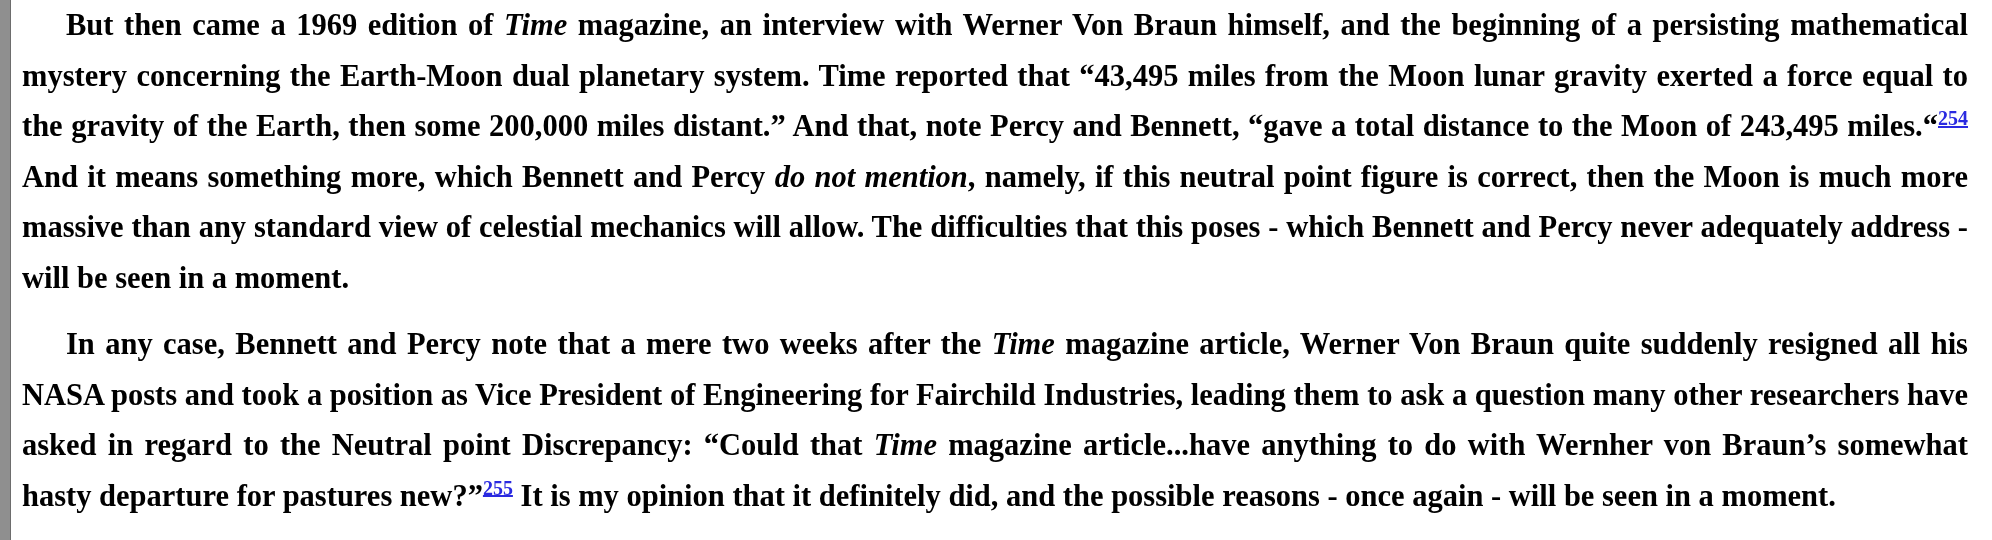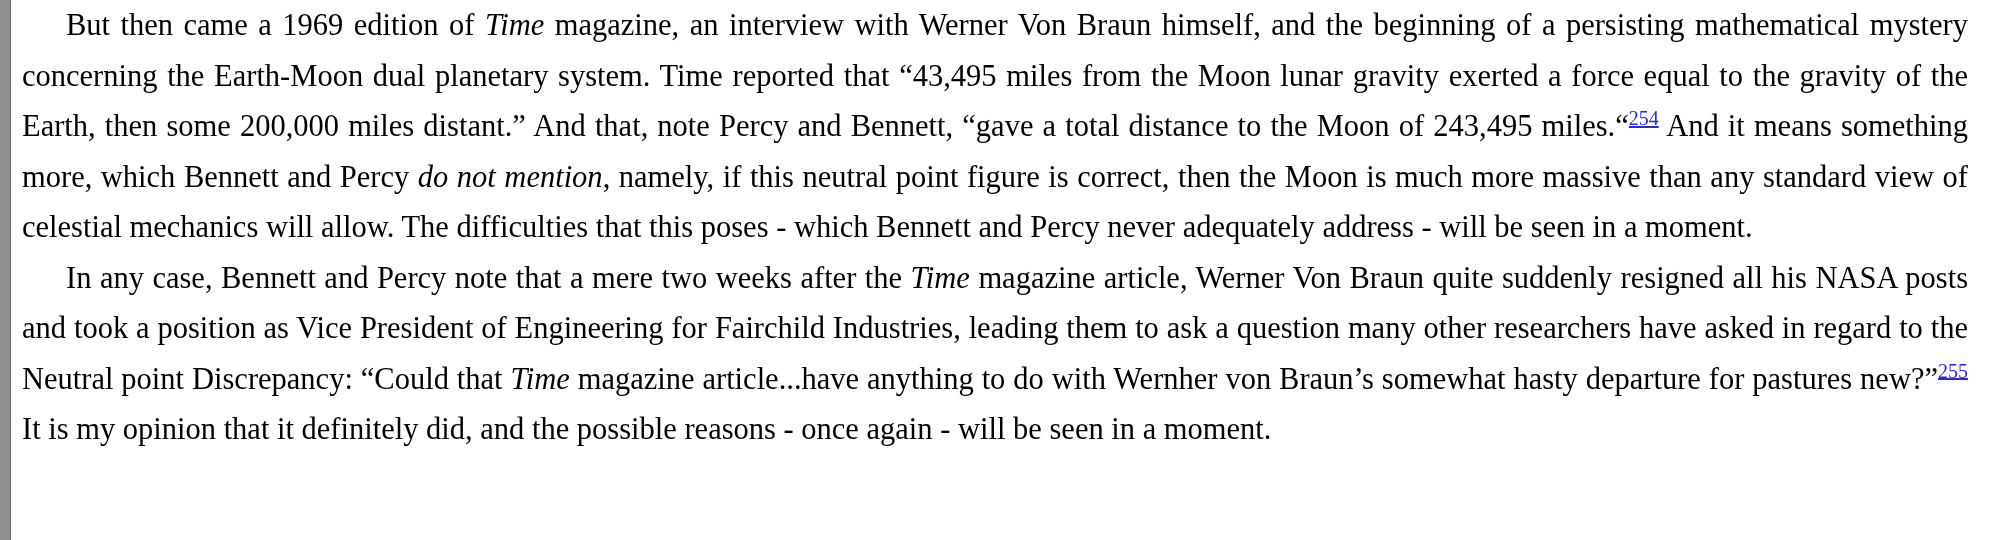--- a/index.html
+++ b/index.html
@@ -38,23 +38,24 @@
     height: 540px;
   }
   .para {
     font-size: 30.5px;
     line-height: 50.5px;
     text-align: justify;
     text-justify: inter-word;
     text-indent: 44px;
     margin: 0;
     hyphens: none;
+    font-weight: bold;
   }
   .para + .para {
-    margin-top: 0;
+    margin-top: 16px;
   }
   .ital {
     font-style: italic;
   }
   a.fn {
     color: #2a2ae0;
     text-decoration: underline;
     font-size: 20px;
     vertical-align: super;
     line-height: 0;

